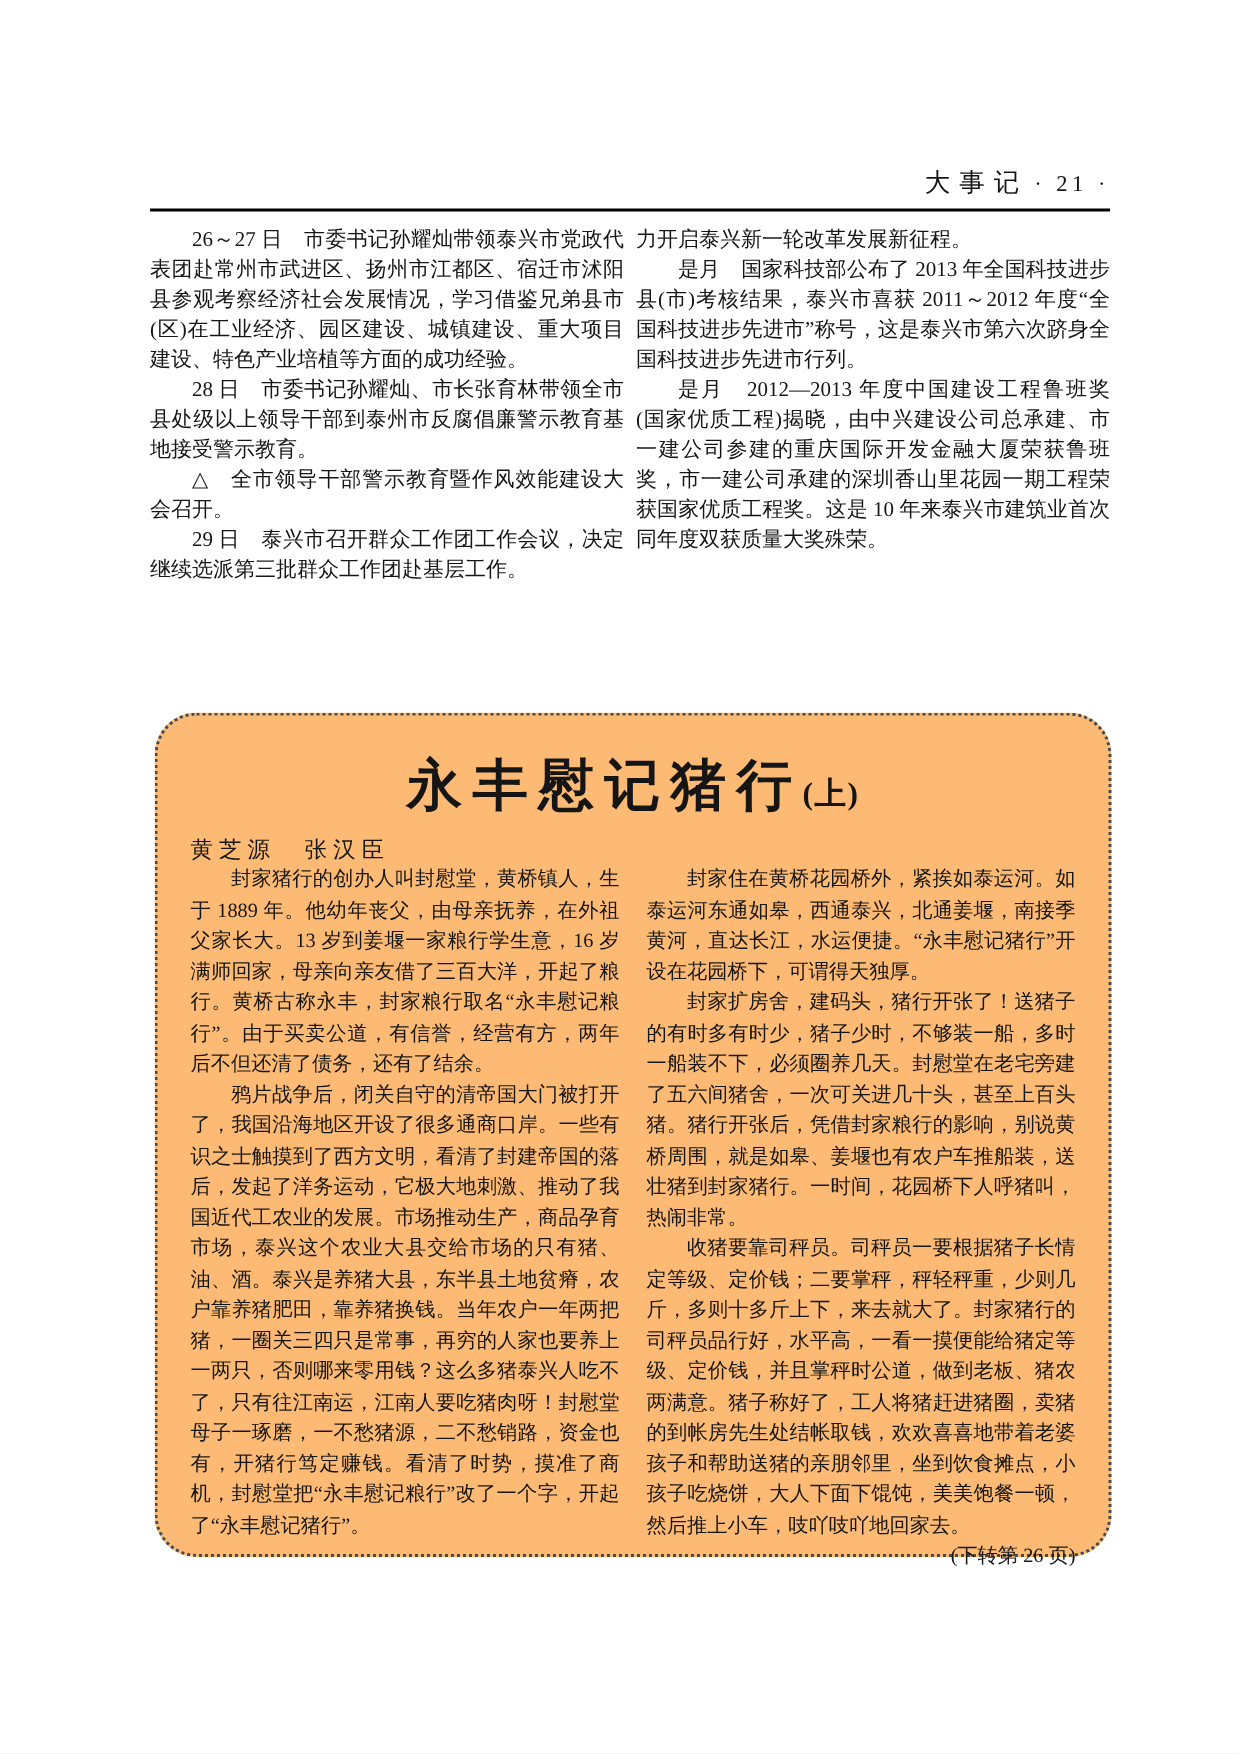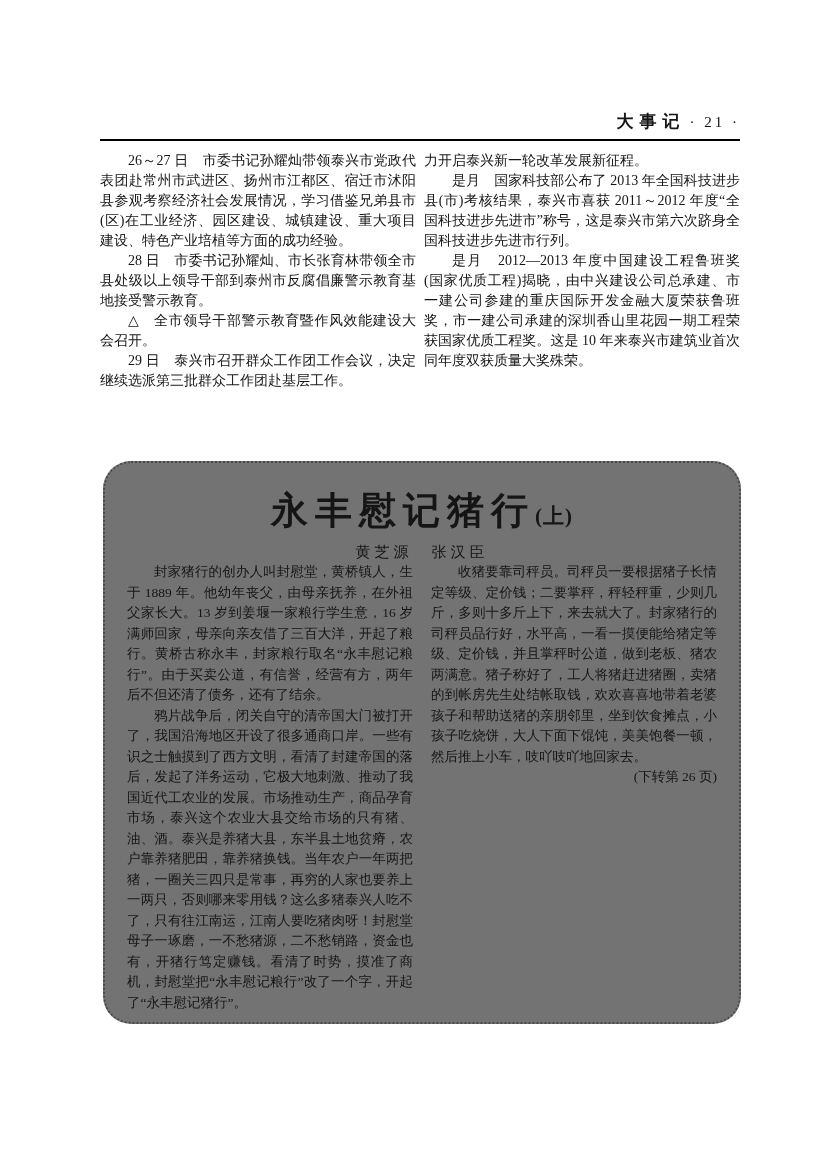--- a/index.html
+++ b/index.html
@@ -13,21 +13,21 @@
     overflow:hidden;
   }
 
   
   .header-row {
     position:absolute; left:100px; top:110px; width:640px;
     text-align:right; white-space:nowrap;
   }
   .section-title {
     font-family:"Liberation Sans","DejaVu Sans",sans-serif;
-    font-weight:700; font-size:17px; letter-spacing:6px;margin-top:41px;
+    font-weight:400; font-size:17px; letter-spacing:6px;margin-top:41px;
   }
   .page-number { font-size:15px; letter-spacing:3px;text-align:right; }
   .rule {
     position:absolute; left:100px; top:139px; width:640px; height:2px;
     background:#000;
   }
 
   
   .chronicle {
     position:absolute; left:100px; top:151px; width:640px;
@@ -35,35 +35,35 @@
   }
   .col { flex:1; min-width:0; }
   .chronicle p {
     margin:0; font-size:14px; line-height:20px;
     text-align:justify; text-justify:inter-ideograph;
   }
   p.indent { text-indent:2em; }
 
   
   .article-box {
-    position:absolute; left:103px; top:461px; width:638px; height:563px;
+    position:absolute; left:103px; top:475px; width:638px; height:563px;
     box-sizing:border-box;
     border:2px dotted #4a4a4a;
     border-radius:28px;
     padding:18px 22px 0 22px;
-    background:#737373;
+    background:#fdba74;
   }
   .article-title {
     margin:8px 0 0 0; text-align:center;
     font-size:37px; font-weight:900; letter-spacing:7px;
     line-height:1.2;
   }
   .title-suffix { font-size:21px; font-weight:700; letter-spacing:1px; }
   .authors {
-    margin-top:10px; text-align:center;
+    margin-top:10px; text-align:left;
     font-size:15px; letter-spacing:4px;
   }
   .article-body { display:flex; gap:18px; }
   .article-body p {
     margin:0; font-size:13.5px; line-height:20.5px;
     text-align:justify; text-justify:inter-ideograph;
   }
   .cont-note { float:right; }
 </style>
 </head>
@@ -93,18 +93,20 @@
 
   <div class="article-box">
     <h1 class="article-title"><span>永丰慰记猪行</span><span class="title-suffix">(上)</span></h1>
     <div class="authors">黄芝源　张汉臣</div>
     <div class="article-body">
       <div class="col">
           <p class="indent">封家猪行的创办人叫封慰堂，黄桥镇人，生于 1889 年。他幼年丧父，由母亲抚养，在外祖父家长大。13 岁到姜堰一家粮行学生意，16 岁满师回家，母亲向亲友借了三百大洋，开起了粮行。黄桥古称永丰，封家粮行取名“永丰慰记粮行”。由于买卖公道，有信誉，经营有方，两年后不但还清了债务，还有了结余。</p>
           <p class="indent">鸦片战争后，闭关自守的清帝国大门被打开了，我国沿海地区开设了很多通商口岸。一些有识之士触摸到了西方文明，看清了封建帝国的落后，发起了洋务运动，它极大地刺激、推动了我国近代工农业的发展。市场推动生产，商品孕育市场，泰兴这个农业大县交给市场的只有猪、油、酒。泰兴是养猪大县，东半县土地贫瘠，农户靠养猪肥田，靠养猪换钱。当年农户一年两把猪，一圈关三四只是常事，再穷的人家也要养上一两只，否则哪来零用钱？这么多猪泰兴人吃不了，只有往江南运，江南人要吃猪肉呀！封慰堂母子一琢磨，一不愁猪源，二不愁销路，资金也有，开猪行笃定赚钱。看清了时势，摸准了商机，封慰堂把“永丰慰记粮行”改了一个字，开起了“永丰慰记猪行”。</p>
         </div>
       <div class="col">
+          <p class="indent">封家住在黄桥花园桥外，紧挨如泰运河。如泰运河东通如皋，西通泰兴，北通姜堰，南接季黄河，直达长江，水运便捷。“永丰慰记猪行”开设在花园桥下，可谓得天独厚。</p>
+          <p class="indent">封家扩房舍，建码头，猪行开张了！送猪子的有时多有时少，猪子少时，不够装一船，多时一船装不下，必须圈养几天。封慰堂在老宅旁建了五六间猪舍，一次可关进几十头，甚至上百头猪。猪行开张后，凭借封家粮行的影响，别说黄桥周围，就是如皋、姜堰也有农户车推船装，送壮猪到封家猪行。一时间，花园桥下人呼猪叫，热闹非常。</p>
           <p class="indent">收猪要靠司秤员。司秤员一要根据猪子长情定等级、定价钱；二要掌秤，秤轻秤重，少则几斤，多则十多斤上下，来去就大了。封家猪行的司秤员品行好，水平高，一看一摸便能给猪定等级、定价钱，并且掌秤时公道，做到老板、猪农两满意。猪子称好了，工人将猪赶进猪圈，卖猪的到帐房先生处结帐取钱，欢欢喜喜地带着老婆孩子和帮助送猪的亲朋邻里，坐到饮食摊点，小孩子吃烧饼，大人下面下馄饨，美美饱餐一顿，然后推上小车，吱吖吱吖地回家去。<span class="cont-note">(下转第 26 页)</span></p>
         </div>
     </div>
   </div>
 
 </div>
 
 </body></html>

